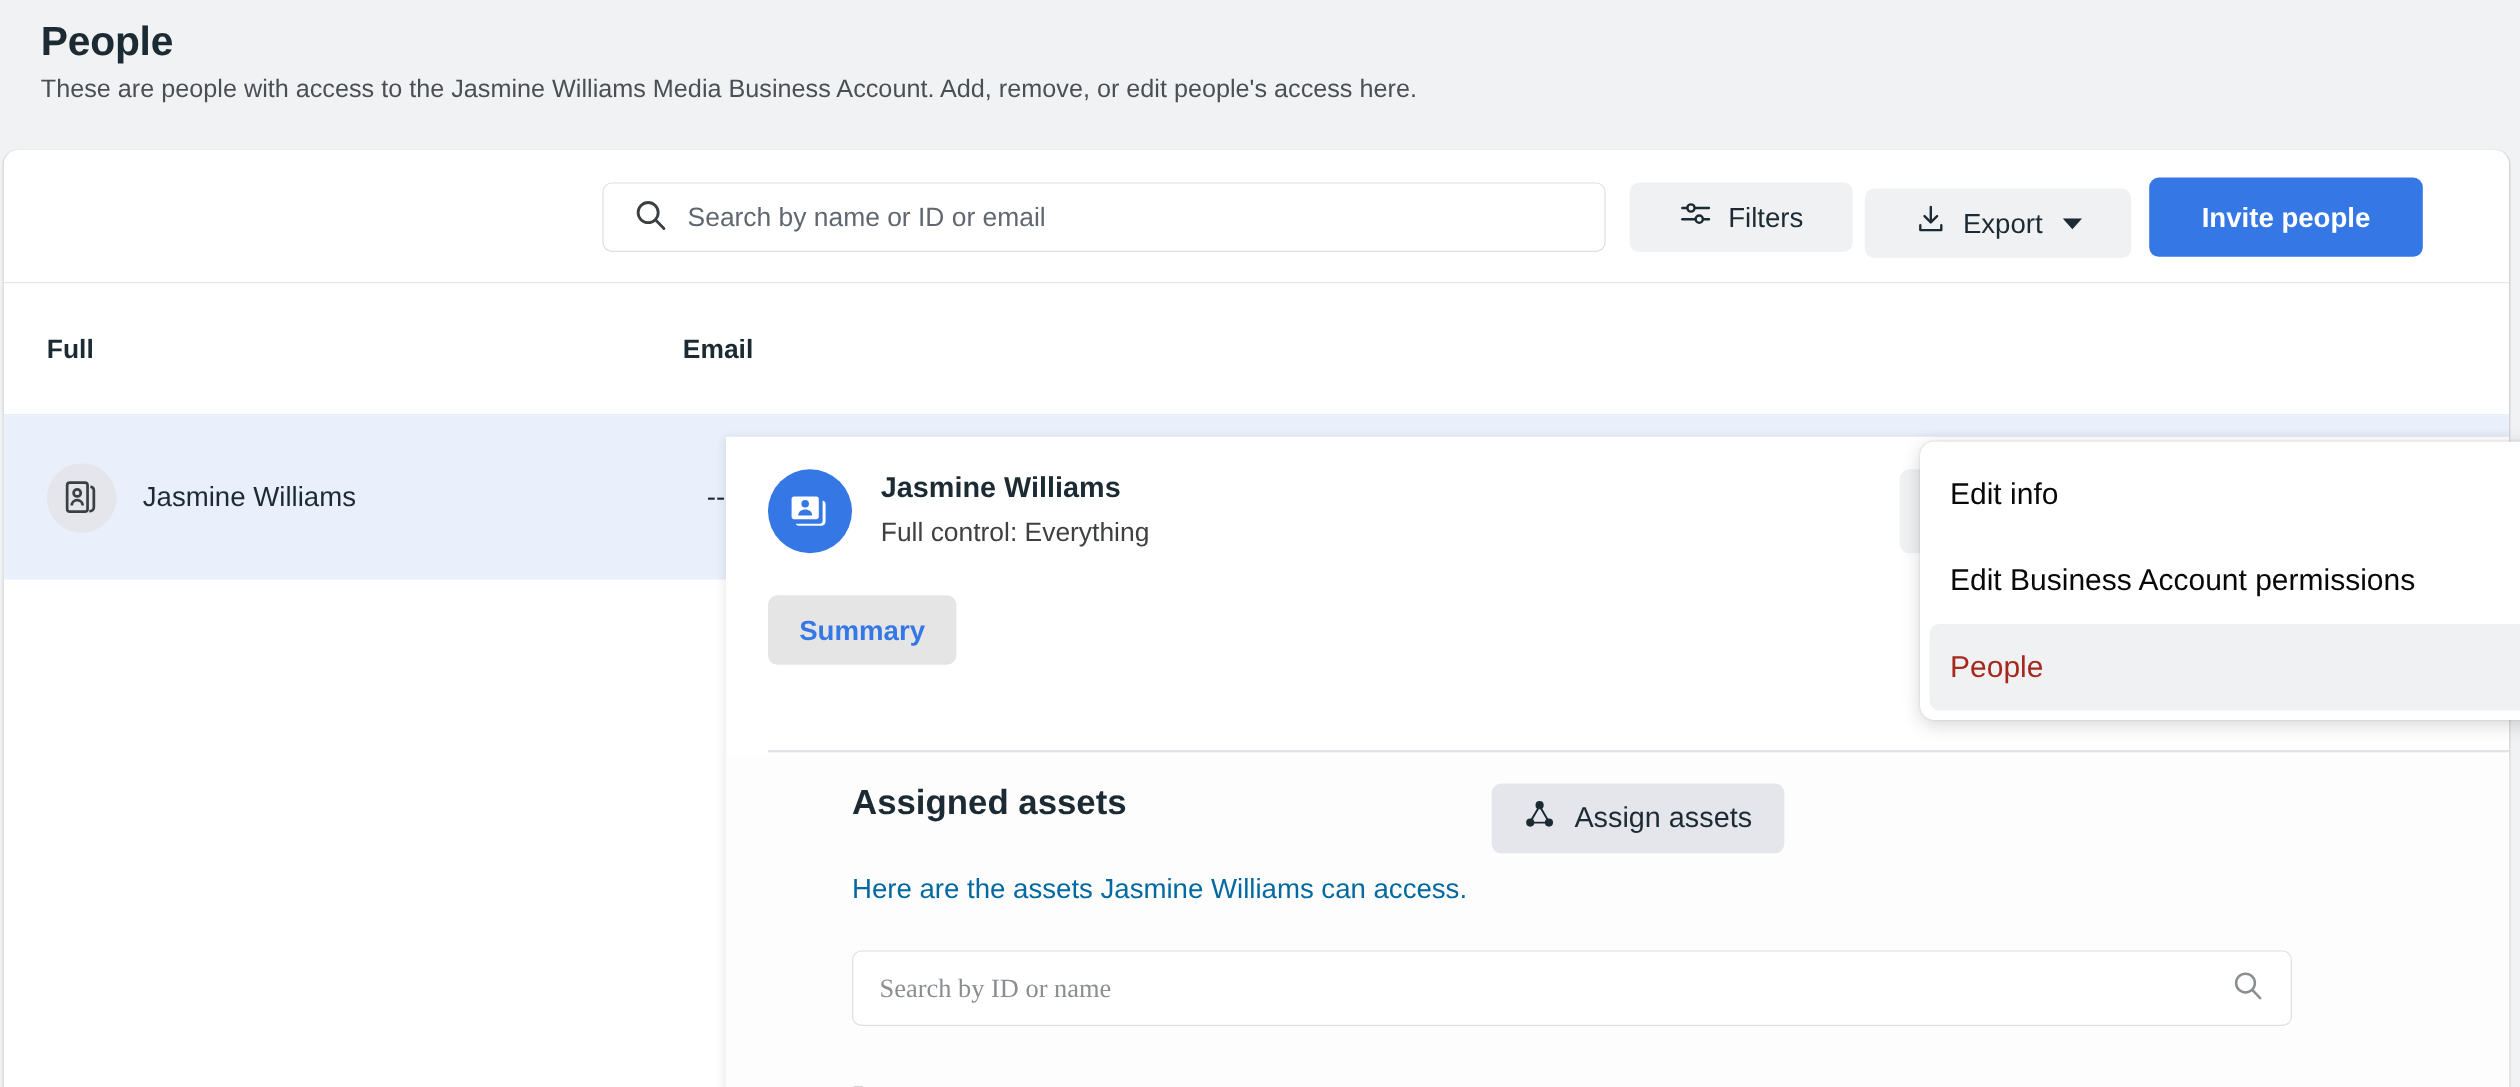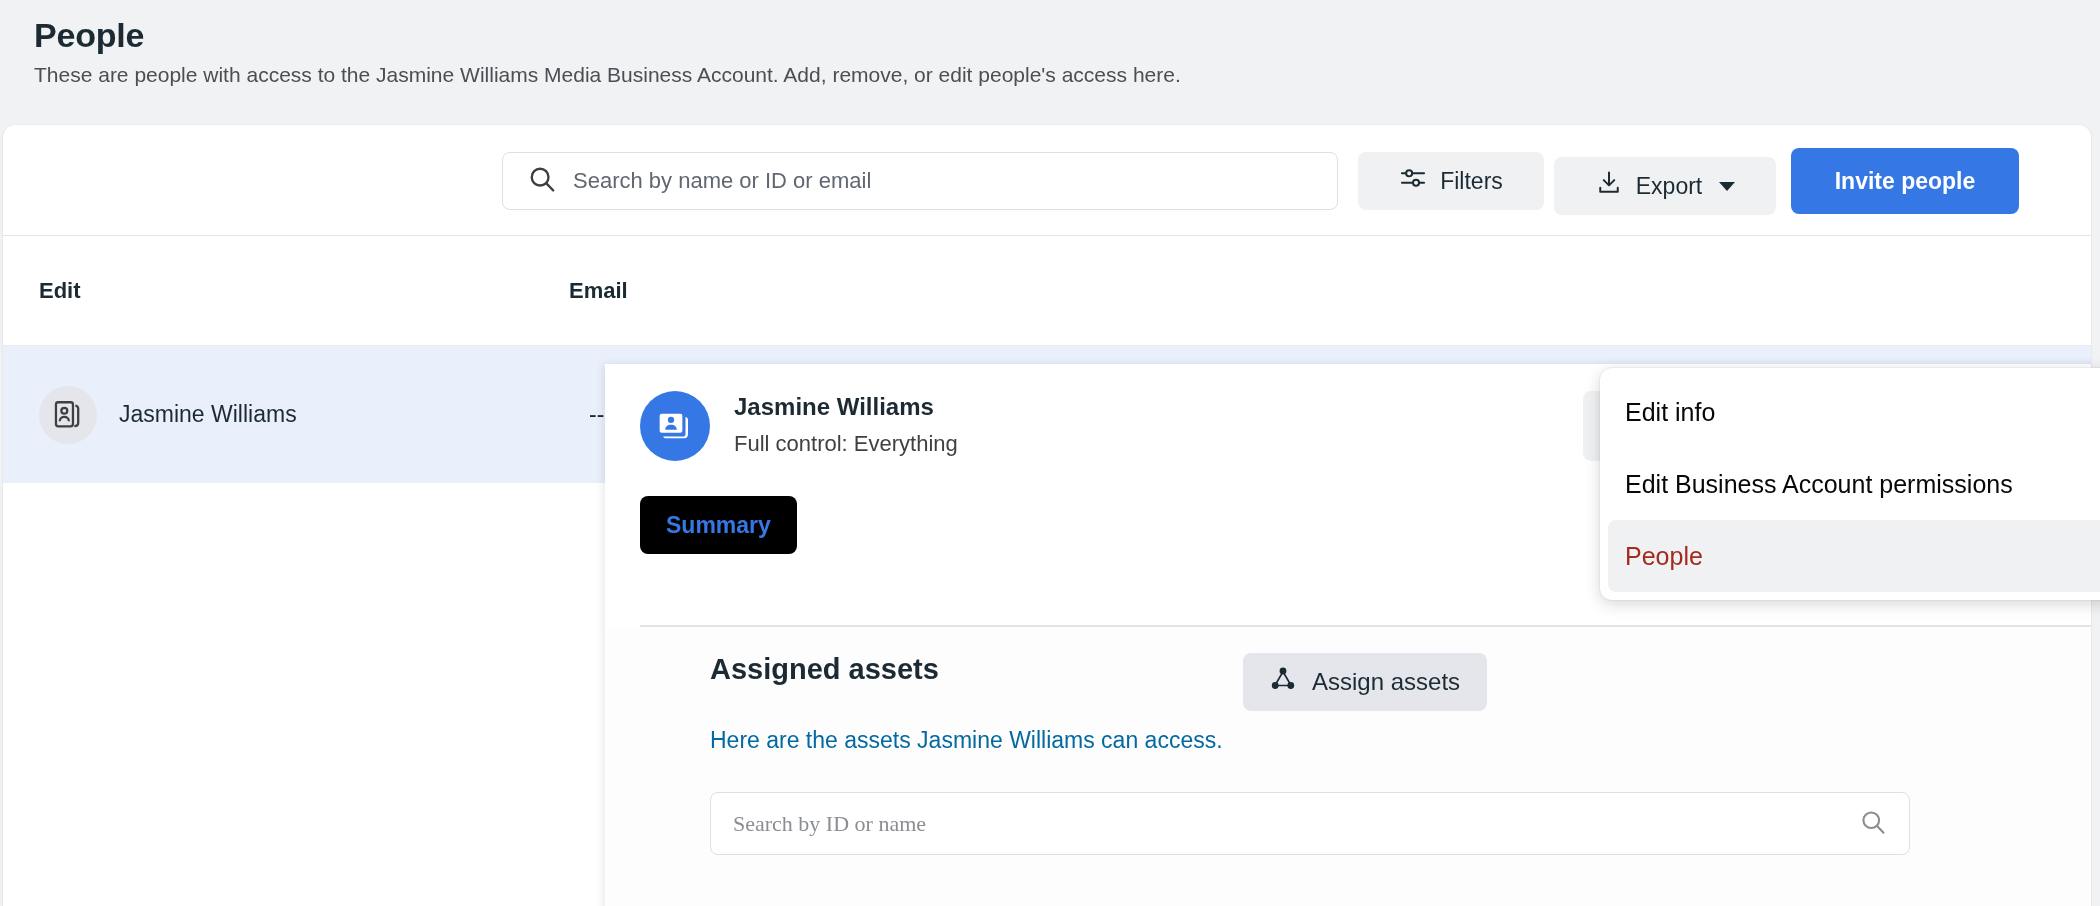--- a/index.html
+++ b/index.html
@@ -136,21 +136,21 @@
   .dh-close {
     position: absolute; right: 82px; top: 27px;
     width: 70px; height: 70px; background: transparent;
     border: 0; cursor: pointer;
     display: flex; align-items: center; justify-content: center;
   }
 
   
   .tabs { position: absolute; left: 35px; top: 132px; display: flex; gap: 10px; }
   .tab {
-    background: #000000; border: 0; border-radius: 8px; cursor: pointer;
+    background: #e5e5e5; border: 0; border-radius: 8px; cursor: pointer;
     padding: 0 26px; height: 58px;
     font-family: "Liberation Sans", sans-serif;
     font-size: 23px; font-weight: bold; color: #3578e5;
     display: flex; align-items: center;
   }
   .drawer-divider {
     position: absolute; left: 35px; top: 261px; right: 0; height: 2px;
     background: #e1e3e6;
   }
 
@@ -255,21 +255,21 @@
         <span class="caret"></span>
       </button>
 
       <button id="invite-btn">
         <span>Invite people</span>
       </button>
     </div>
 
     <div class="table">
       <div class="thead">
-        <div class="th th-name">Edit</div>
+        <div class="th th-name">Full</div>
         <div class="th th-email">Email</div>
       </div>
       <div class="row">
         <div class="row-avatar">
           <svg width="34" height="34" viewBox="0 0 24 24" fill="none" stroke="#3c4043" stroke-width="1.6" stroke-linejoin="round">
             <rect x="3.5" y="3" width="12" height="17" rx="1.6"></rect>
             <circle cx="9.4" cy="9" r="2.1"></circle>
             <path d="M6.2 16.4c0-1.9 1.4-3.1 3.2-3.1s3.2 1.2 3.2 3.1"></path>
             <path d="M17.2 5.3c1.2.3 2 .9 2 2.1v10c0 1.5-1.2 2.4-2.7 2.4"></path>
           </svg>

